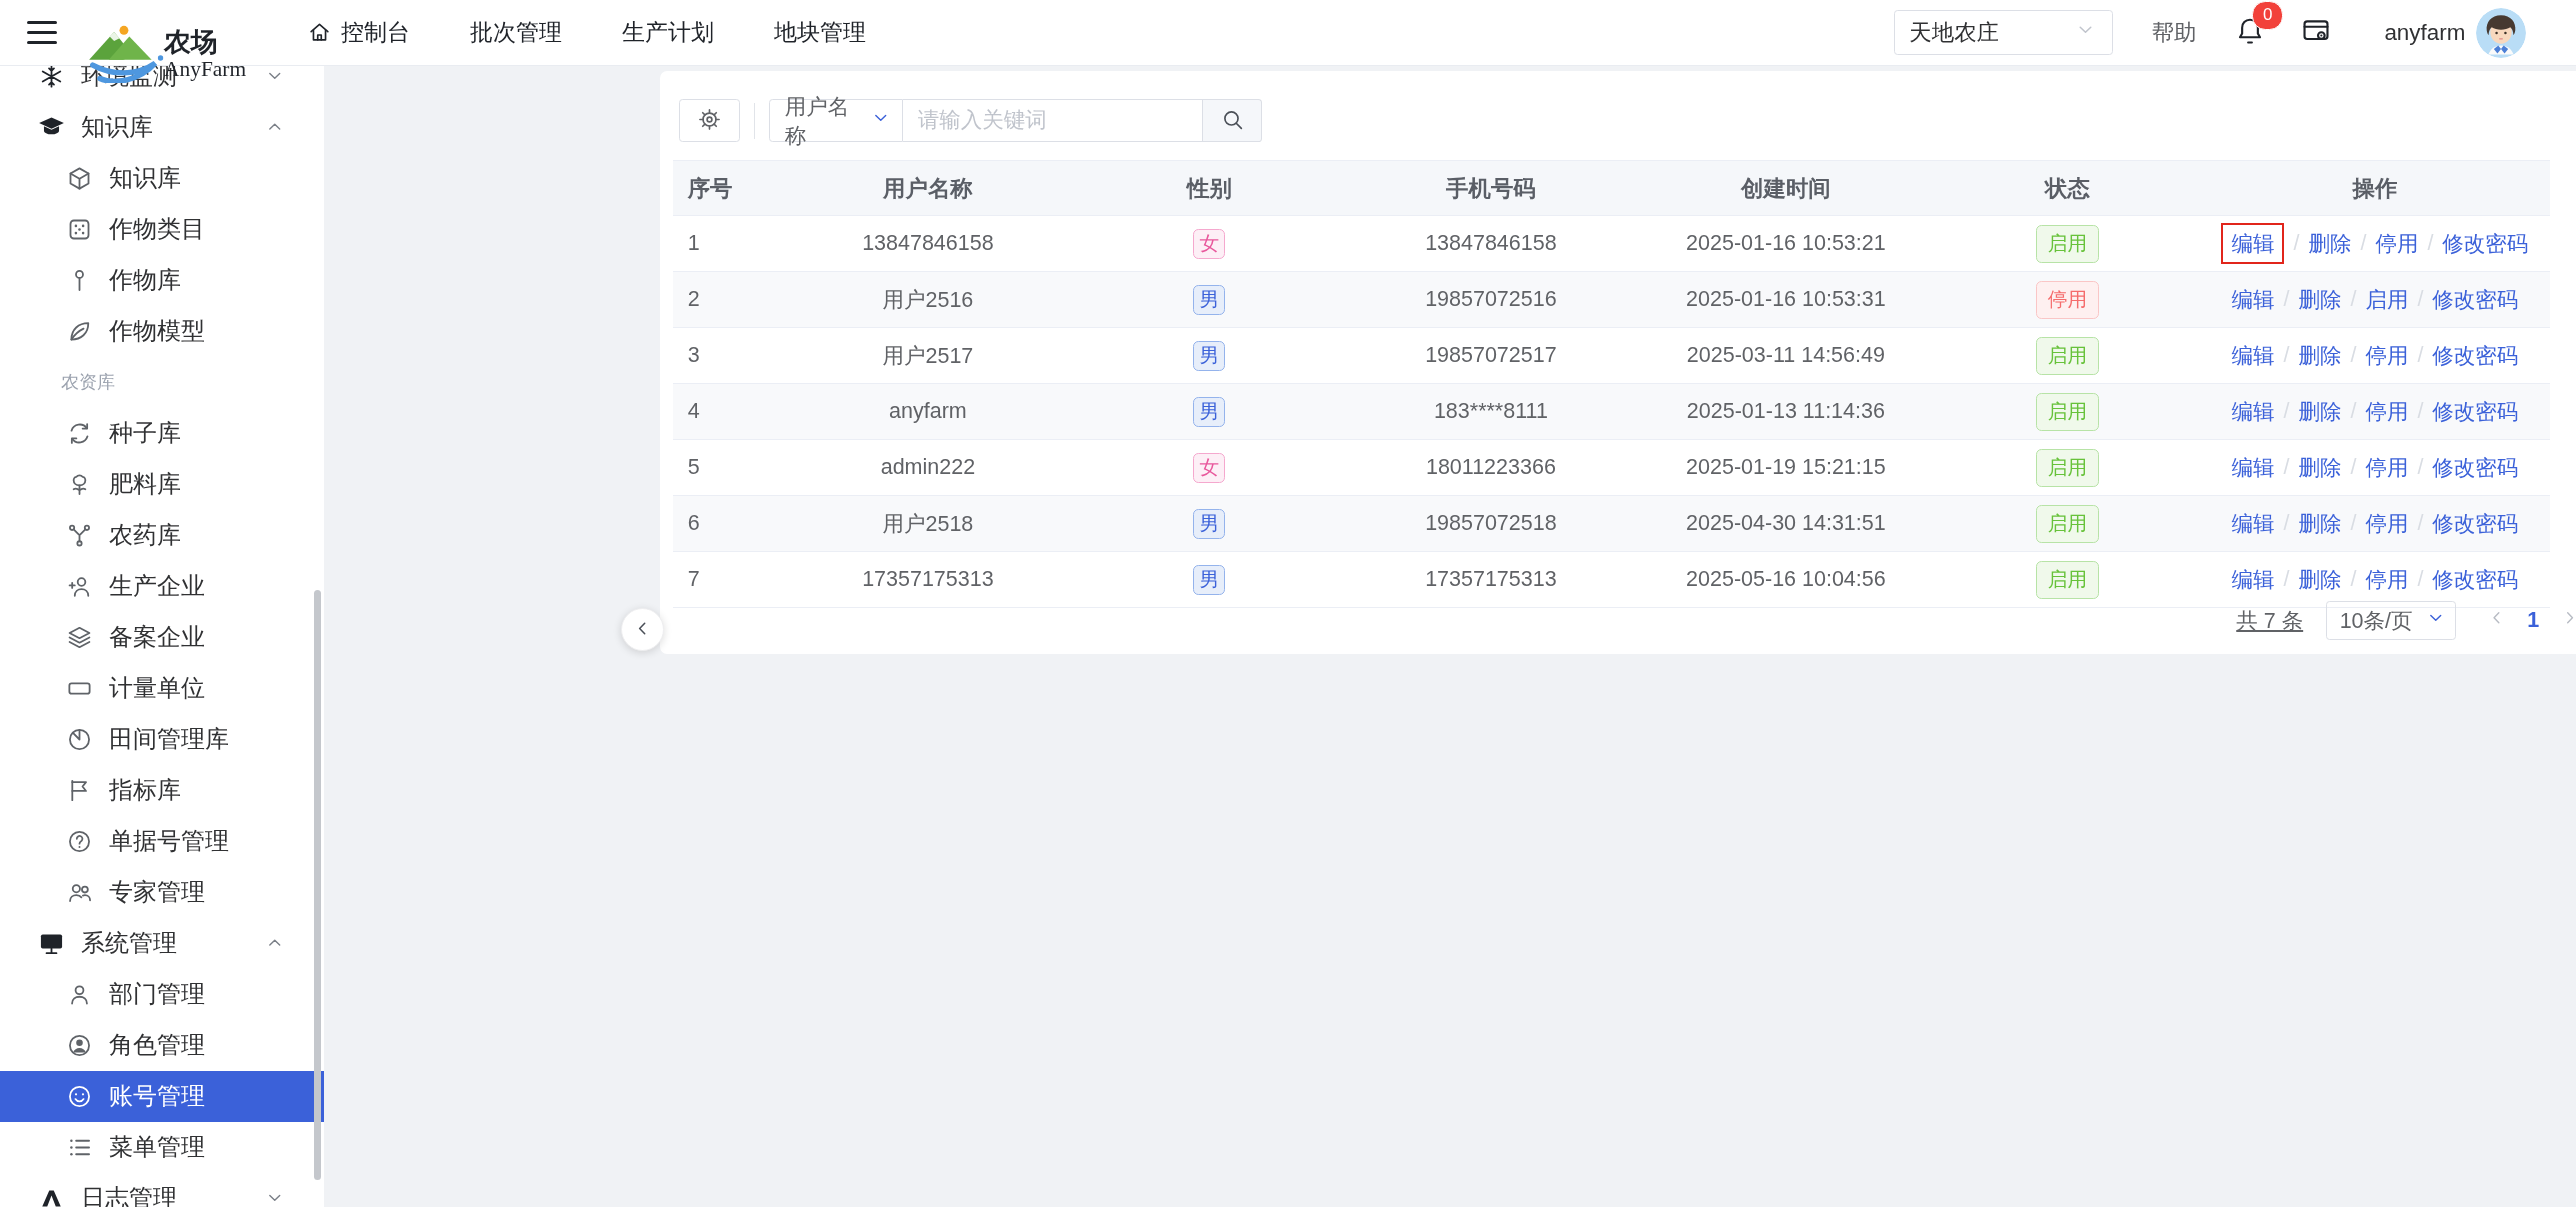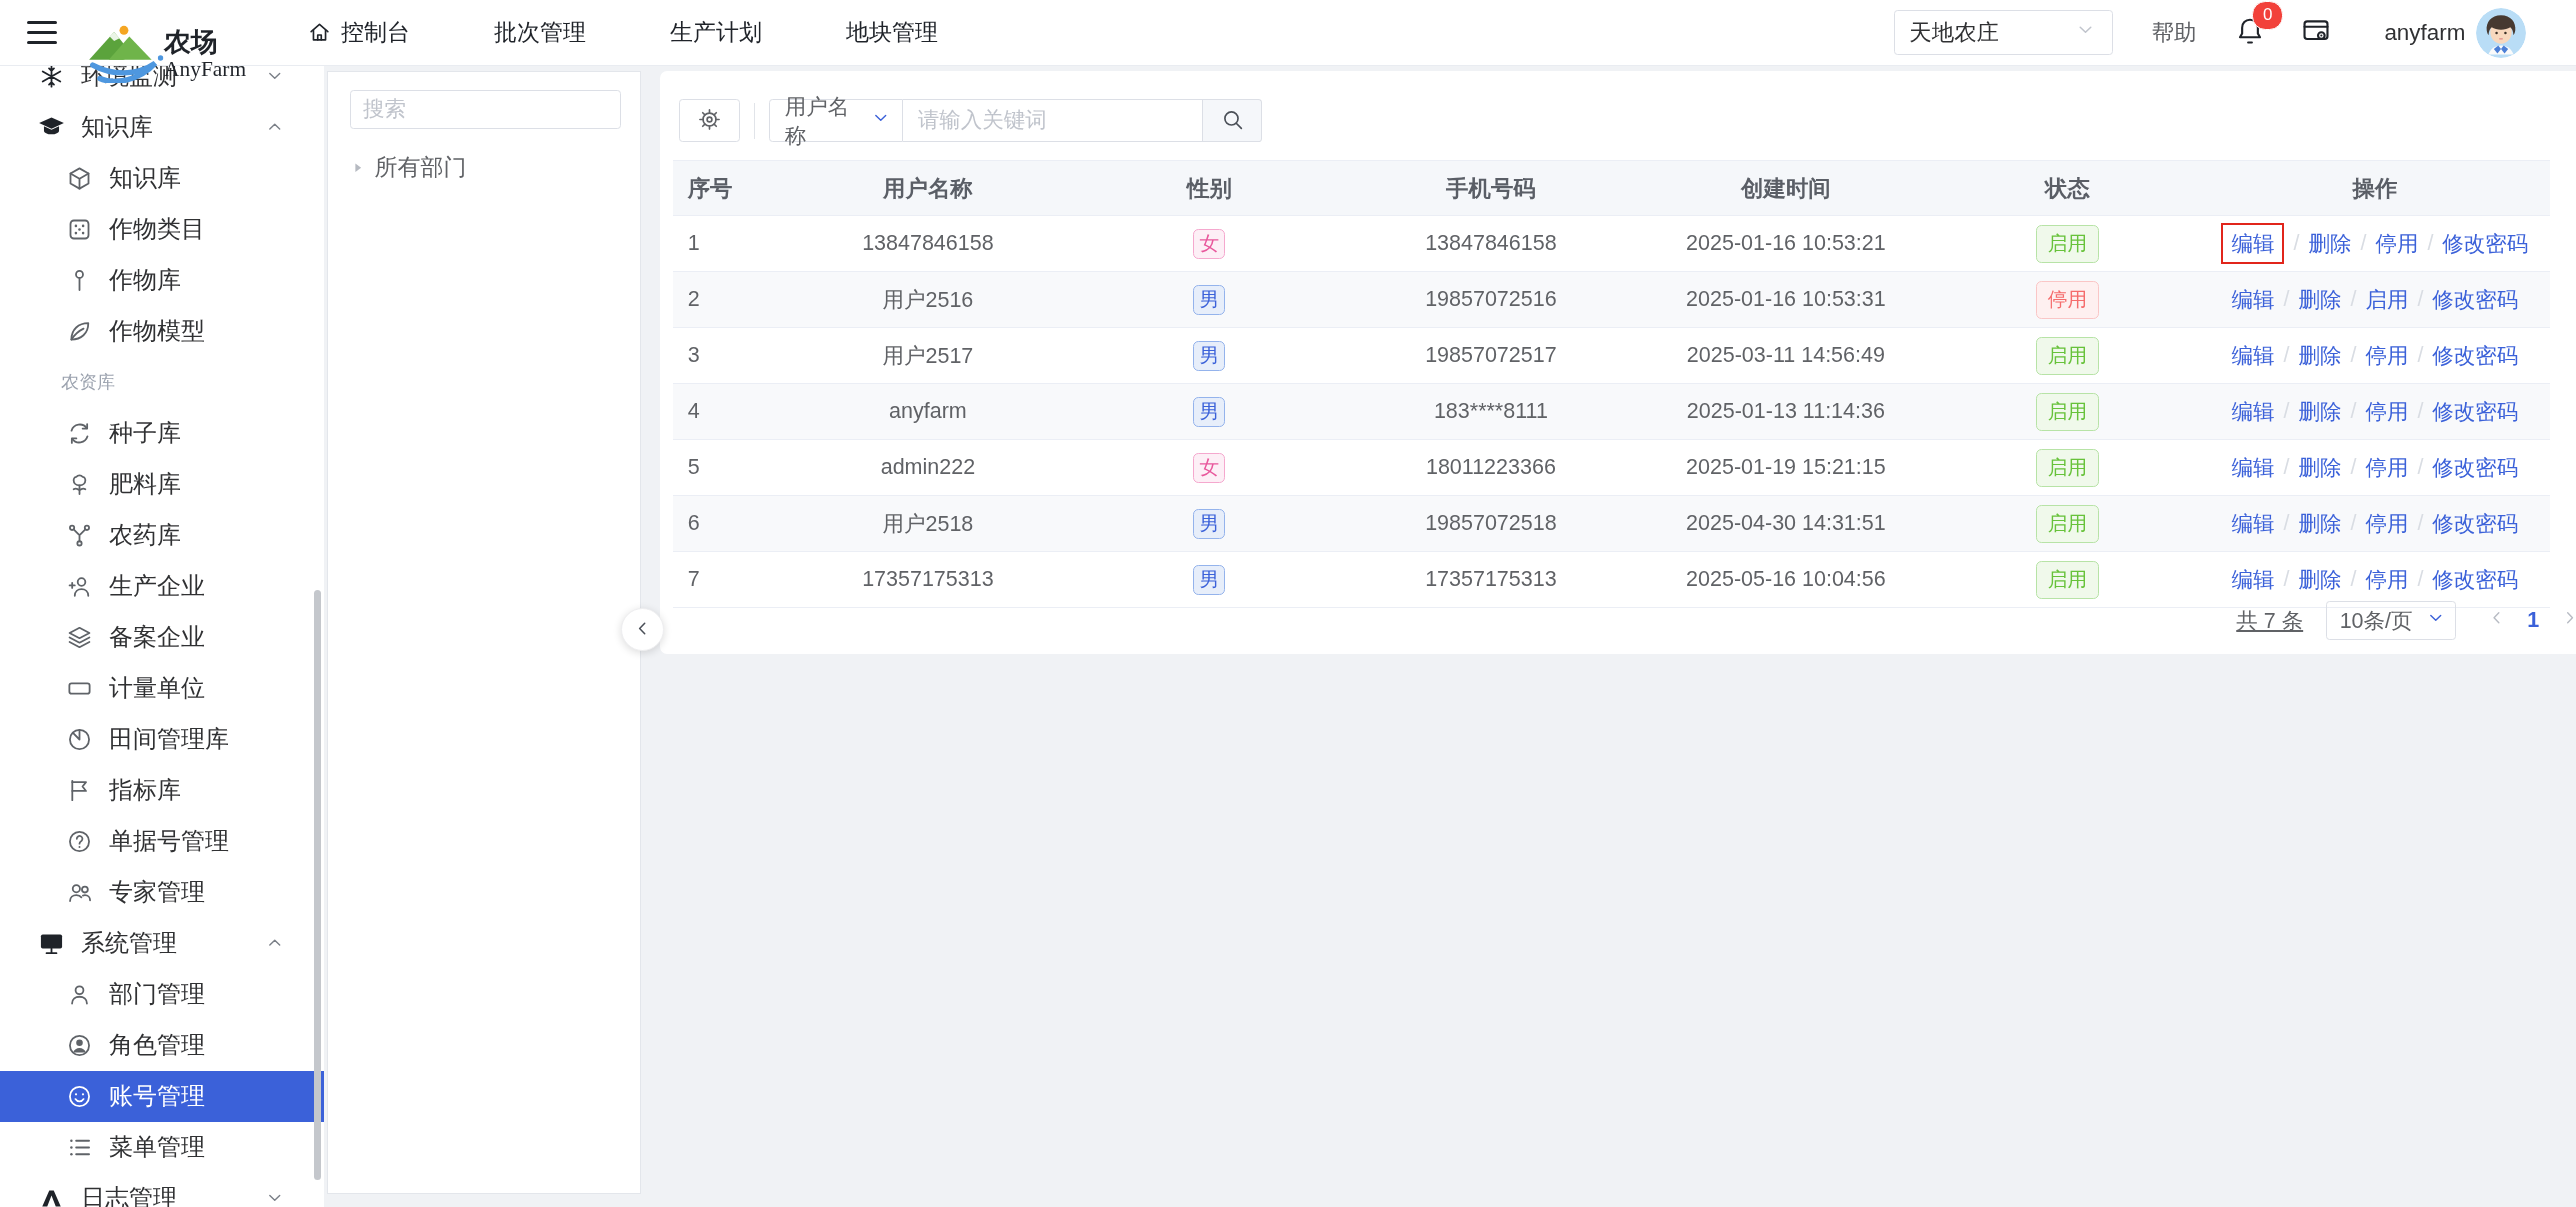--- a/index.html
+++ b/index.html
@@ -8,21 +8,21 @@
     font-family:"Liberation Sans","DejaVu Sans",sans-serif;color:#303133;
     position:relative;-webkit-font-smoothing:antialiased;
   }
   #app{position:absolute;inset:0;}
   
   .topbar{position:absolute;left:0;top:0;width:2576px;height:65px;background:#fff;
     border-bottom:0.9px solid #E9ECF1;display:flex;align-items:center;z-index:30;}
   .hamburger{width:30px;height:23px;margin-left:27px;display:flex;flex-direction:column;justify-content:space-between;cursor:pointer;}
   .hamburger span{display:block;height:2.7px;background:#1F2329;border-radius:1.8px;}
   .logo{margin-left:25px;display:flex;align-items:center;margin-top:41px;}
-  .nav{display:flex;align-items:flex-start;margin-left:59px;gap:84px;}
+  .nav{display:flex;align-items:flex-start;margin-left:59px;gap:60px;}
   .nav-item{display:flex;align-items:center;gap:9px;font-size:23px;color:#1F2329;cursor:pointer;}
   .nav-item .ic{display:flex;color:#1F2329;}
   .top-right{margin-left:auto;display:flex;align-items:center;margin-right:50px;}
   .farm-select{width:188px;height:43px;border:0.9px solid #DCDFE6;border-radius:3.6px;display:flex;align-items:center;
     padding:0 14.3px;font-size:22.4px;color:#303133;justify-content:space-between;cursor:pointer;}
   .farm-select .ic{color:#C0C4CC;}
   .help{font-size:22.4px;color:#606266;margin-left:39px;cursor:pointer;}
   .bell-wrap{position:relative;margin-left:38px;cursor:pointer;color:#1F2329;display:flex;}
   .badge{position:absolute;top:-14.3px;left:18px;min-width:16px;height:27px;background:#F2413A;color:#fff;
     border-radius:13.4px;font-size:17px;display:flex;align-items:center;justify-content:center;padding:0 6.3px;border:1.8px solid #fff;}
@@ -429,31 +429,20 @@
           <span class="arrow">
             <svg width="21.5" height="21.5" viewBox="0 0 24 24" fill="none" stroke="currentColor" stroke-width="1.6" stroke-linecap="round" stroke-linejoin="round">
               <path d="m6.5 9.6 5.5 5.3 5.5-5.3"></path>
             </svg>
           </span>
         </div>
       </div>
     <div class="side-scrollbar"></div>
   </div>
 
-  <div class="dept-panel">
-    <input class="dept-search" placeholder="搜索" style="">
-    <div class="tree-row">
-      <span class="ic">
-          <svg width="19.7" height="19.7" viewBox="0 0 24 24" fill="none" stroke="currentColor" stroke-width="1.6" stroke-linecap="round" stroke-linejoin="round">
-            <path fill="currentColor" stroke="none" d="M9 6.8 16 12l-7 5.2Z"></path>
-          </svg>
-        </span>
-      <span class="lbl">所有部门</span>
-    </div>
-  </div>
 
   <div class="collapse-btn">
     <span class="ic"><svg width="23" height="23" viewBox="0 0 24 24" fill="none" stroke="currentColor" stroke-width="1.6" stroke-linecap="round" stroke-linejoin="round">
           <path d="M14.3 6.5 9 12l5.3 5.5"></path>
         </svg></span>
   </div>
 
   <div class="main-card">
     <div class="toolbar">
       <div class="gear-btn">

